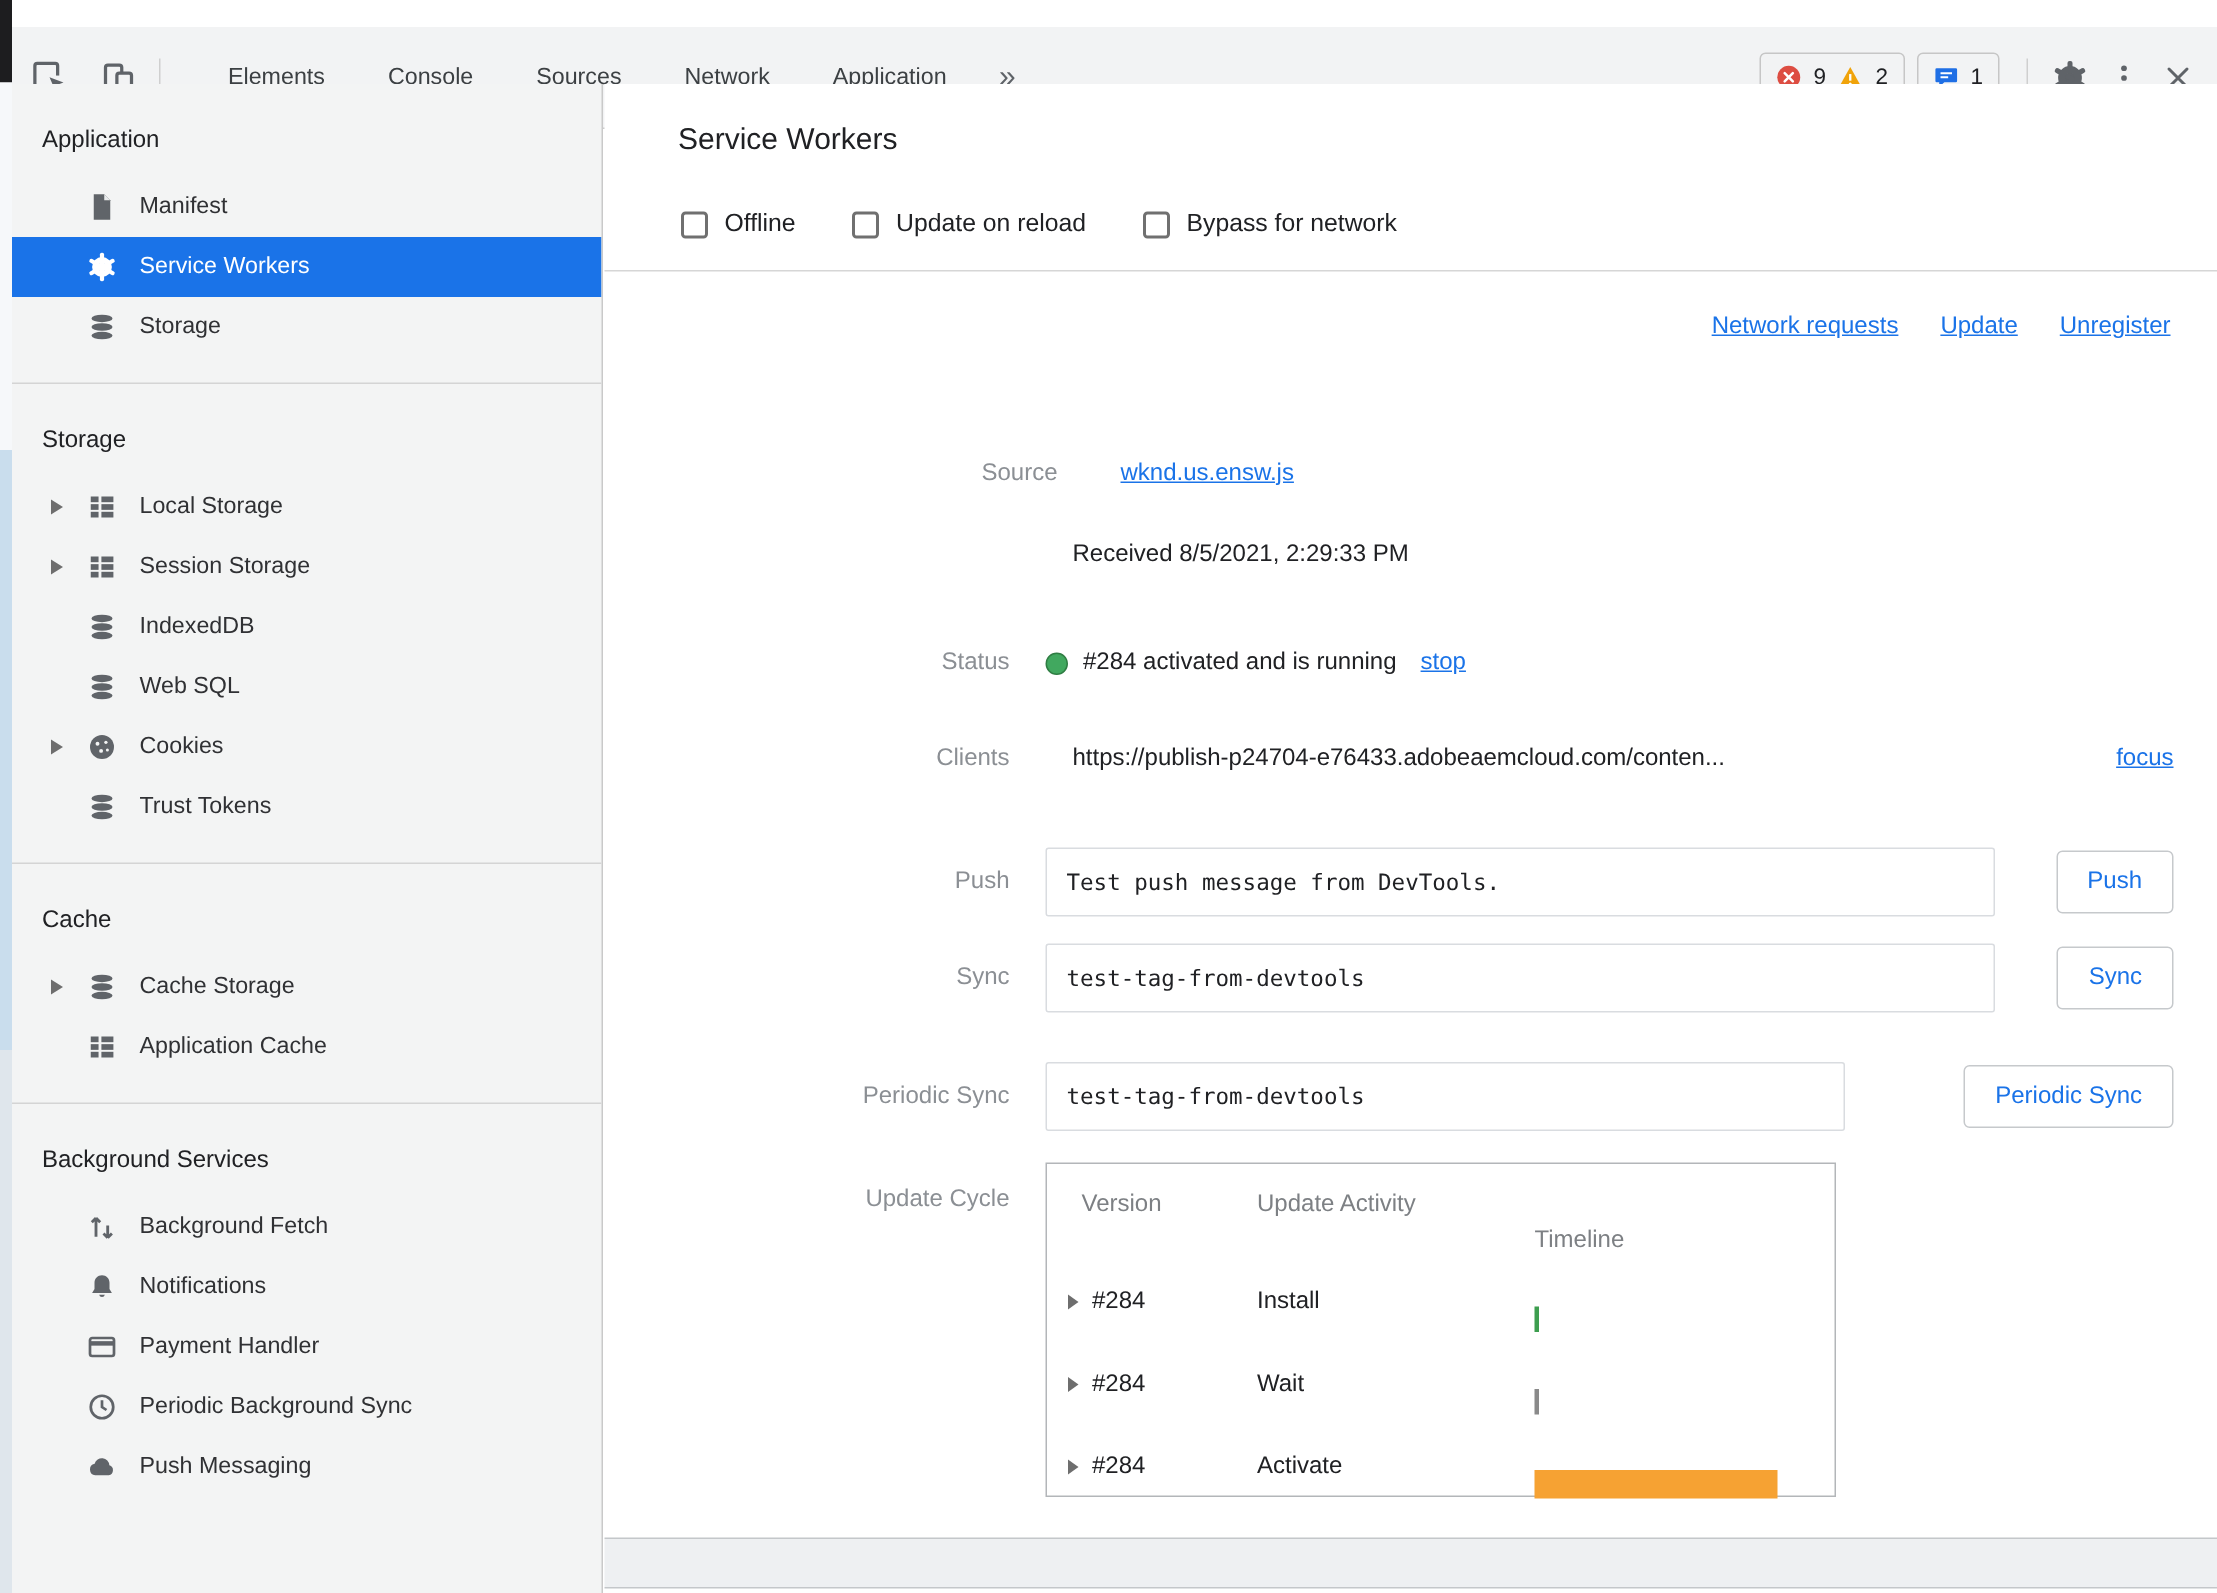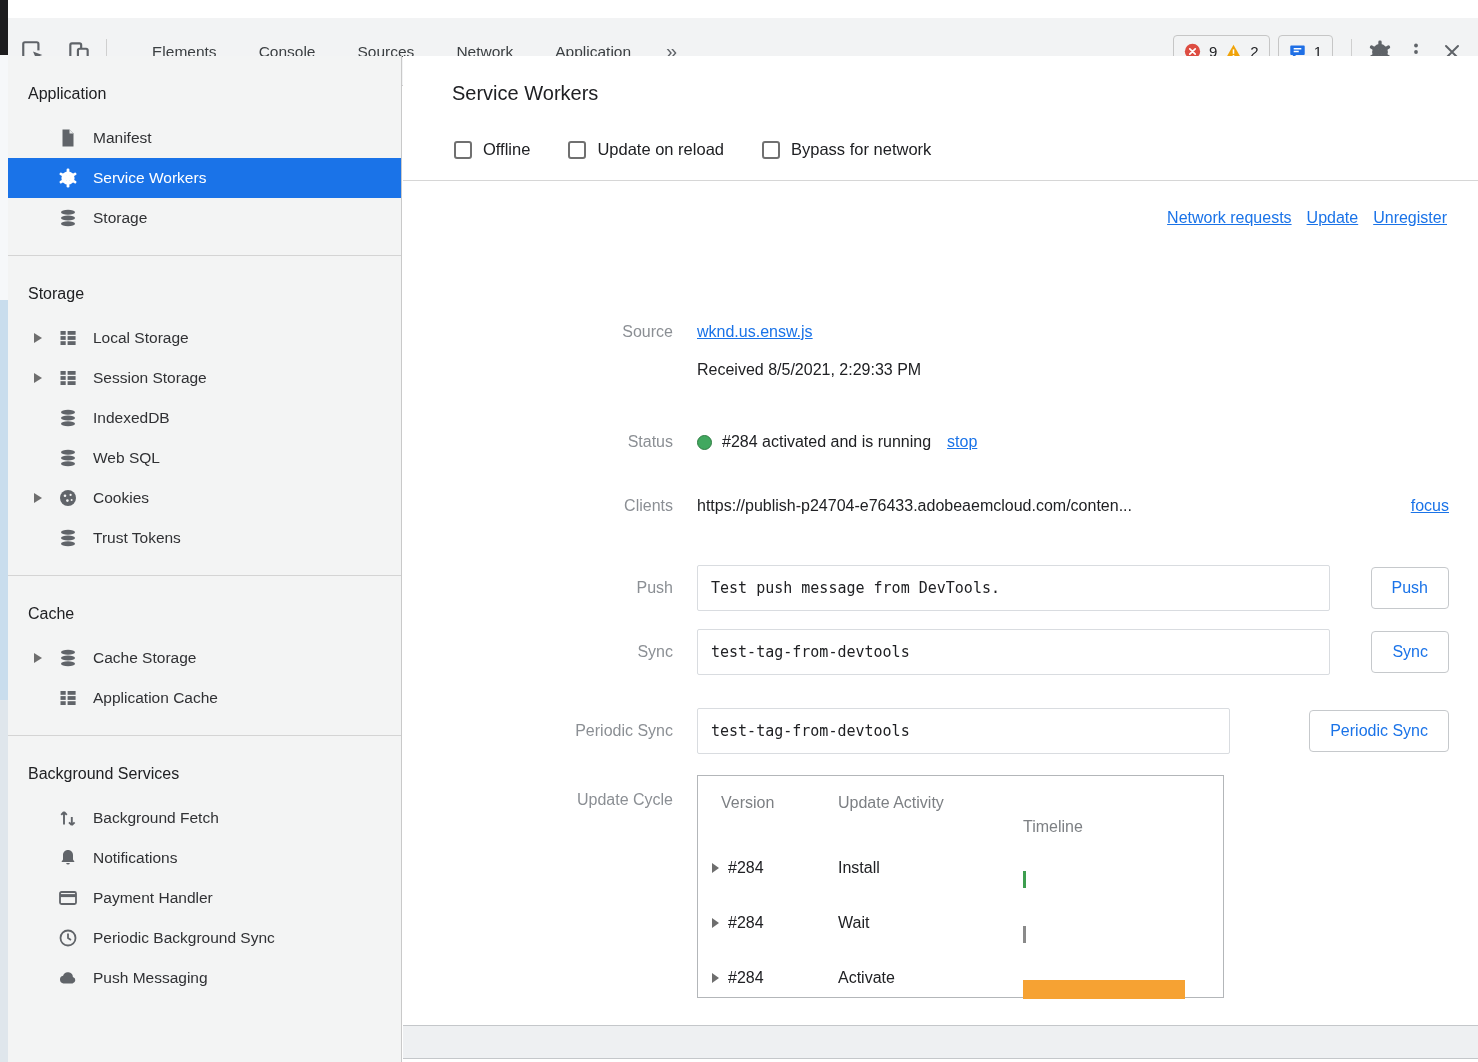--- a/index.html
+++ b/index.html
@@ -45,26 +45,26 @@
   
   .main{position:absolute;left:403px;top:56px;right:0;bottom:0;background:#fff;}
   .main-title{position:absolute;left:49px;top:26px;font-size:20px;color:#202124;}
   .check-row{position:absolute;left:51px;top:84px;display:flex;gap:38px;align-items:center;}
   .check{display:flex;align-items:center;gap:11px;font-size:16.5px;color:#202124;}
   .checkbox{width:18px;height:18px;border:2px solid #707070;border-radius:3px;background:#fff;box-sizing:border-box;}
   .head-divider{position:absolute;left:0;right:0;top:124px;height:1px;background:#d6d6d6;}
 
   .worker{position:absolute;left:0;right:0;top:125px;bottom:0;font-size:16px;}
   .origin{position:absolute;left:59px;top:22px;width:310px;font-weight:bold;font-size:16.5px;line-height:28px;color:#202124;word-break:break-all;}
-  .origin-links{position:absolute;right:31px;top:28px;display:flex;gap:15px;font-size:16px;}
+  .origin-links{position:absolute;right:31px;top:28px;display:flex;gap:28px;font-size:16px;}
   a.link{color:#1a73e8;text-decoration:underline;cursor:pointer;}
 
   .frow{position:absolute;left:0;right:29px;display:flex;align-items:center;}
   .flabel{width:270px;text-align:right;color:#8b8f94;font-size:16px;flex:none;}
-  .fval{margin-left:24px;color:#202124;}
+  .fval{margin-left:42px;color:#202124;}
   .dot{width:15px;height:15px;border-radius:50%;background:#41a85f;border:1px solid #2f7d43;box-sizing:border-box;flex:none;margin-left:24px;}
   .tinput{flex:none;margin-left:24px;width:633px;height:46px;border:1px solid #d9dce0;border-radius:2px;
           font-family:"DejaVu Sans Mono",monospace;font-size:15px;color:#202124;padding:0 13px;background:#fff;box-sizing:border-box;outline:none;}
   .tinput.short{width:533px;}
   .fbtn{margin-left:auto;height:42px;padding:0 20px;background:#fff;border:1px solid #c6c9cc;border-radius:4px;
         color:#1a73e8;font-size:16px;font-family:"Liberation Sans",sans-serif;cursor:pointer;}
 
   .uc-table{margin-left:24px;width:527px;height:223px;border:1px solid #b3b6b9;box-sizing:border-box;background:#fff;}
   .uc-head{display:flex;margin-top:18px;color:#7d8084;font-size:16px;}
   .uc-v{width:140px;padding-left:23px;box-sizing:border-box;}
@@ -397,21 +397,21 @@
 
     <div class="head-divider"></div>
 
     <div class="worker">
       <div class="origin-links">
         <a class="link">Network requests</a>
         <a class="link">Update</a>
         <a class="link">Unregister</a>
       </div>
 
-      <div class="frow" style="top:139px;height:24px;">
+      <div class="frow" style="top:123px;height:24px;padding-left:32px;">
         <div class="flabel">Source</div>
         <a class="link fval">wknd.us.ensw.js</a>
       </div>
 
       <div class="frow" style="top:177px;height:24px;">
         <div class="flabel"></div>
         <div class="fval">Received 8/5/2021, 2:29:33 PM</div>
       </div>
 
       <div class="frow" style="top:249px;height:24px;">

